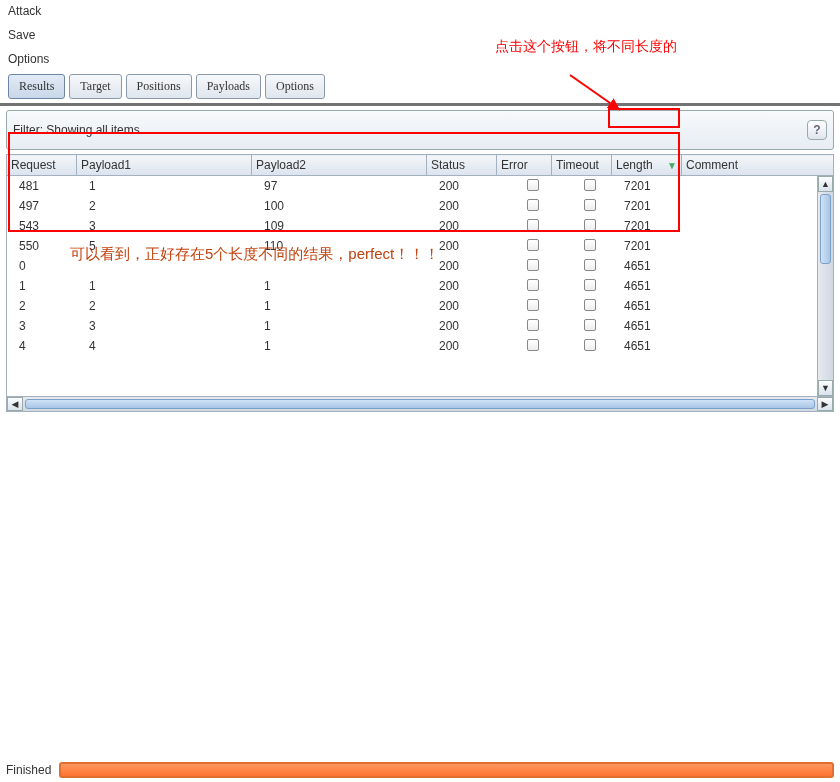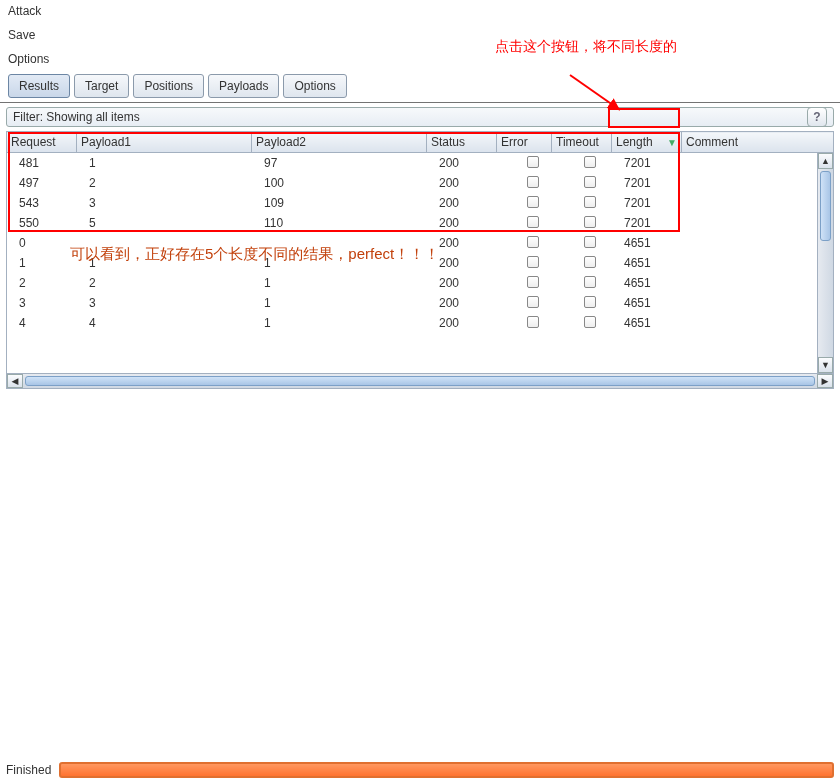--- a/index.html
+++ b/index.html
@@ -2,26 +2,26 @@
 <html><head>
 <meta charset="utf-8">
 <style>
   * { box-sizing: border-box; }
   html, body { margin: 0; padding: 0; font-family: Arial, Helvetica, sans-serif; font-size: 12px; color: #333; }
   body { width: 840px; height: 782px; position: relative; background: #fff; overflow: hidden; }
 
   .menubar { display: flex; padding: 4px 8px; gap: 10px; flex-direction: column; }
   .menubar span { color: #333; }
 
-  .tabbar { display: flex; gap: 4px; padding: 4px 8px; border-bottom: 1px solid #737373; }
+  .tabbar { display: flex; gap: 4px; padding: 4px 8px; border-bottom: 3px solid #737373; font-family: Liberation Serif, serif; }
   .tab { padding: 4px 10px; border: 1px solid #8b9aab; border-radius: 3px;
          background: linear-gradient(#f6f8fb, #dfe6ee); cursor: default; }
   .tab.active { background: linear-gradient(#e2eaf5, #c9d7e9); border-color: #6c86a4; }
 
-  .filterbar { margin: 4px 6px; height: 20px; display: flex; align-items: center;
+  .filterbar { margin: 4px 6px; height: 40px; display: flex; align-items: center;
                border: 1px solid #9aa; border-radius: 3px;
                background: linear-gradient(#f7f9fb, #e7edf4); padding: 0 6px; justify-content: space-between; }
   .helpbtn { width: 20px; height: 20px; border: 1px solid #9aa; border-radius: 4px;
              display: flex; align-items: center; justify-content: center;
              background: linear-gradient(#fff, #e0e6ee); color: #667; font-weight: bold; }
 
   .tablewrap { position: relative; margin: 0 6px; }
   table { border-collapse: collapse; width: 100%; table-layout: fixed; }
   thead th { background: linear-gradient(#f4f7fa, #dbe3ed); border: 1px solid #a3b0c0;
              padding: 3px 4px; text-align: left; font-weight: normal; position: relative; }

